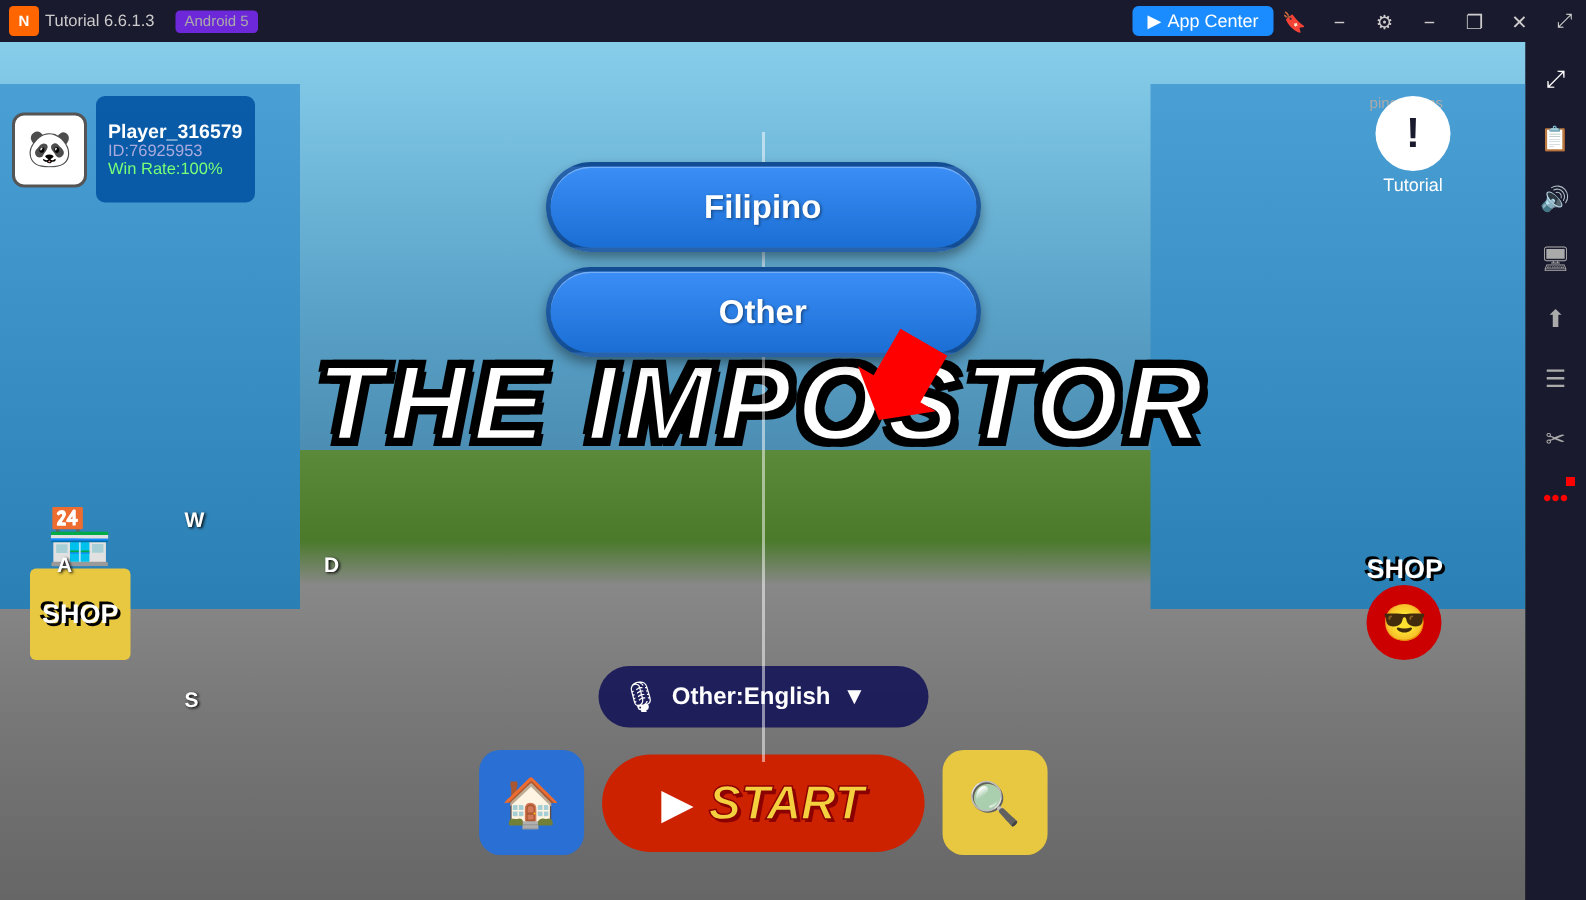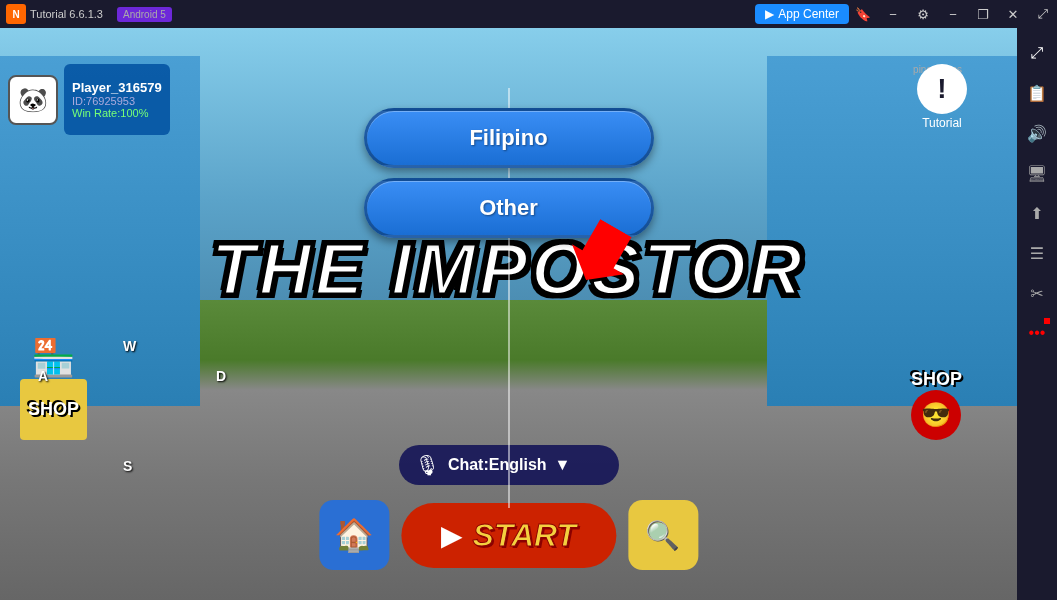--- a/index.html
+++ b/index.html
@@ -261,21 +261,21 @@
     <div class="skin-avatar">😎</div>
   </div>
 
   <div class="kbd-hint wasd-key" style="top: 310px; left: 123px;">W</div>
   <div class="kbd-hint wasd-key" style="top: 340px; left: 38px;">A</div>
   <div class="kbd-hint wasd-key" style="top: 340px; left: 216px;">D</div>
   <div class="kbd-hint wasd-key" style="top: 430px; left: 123px;">S</div>
 
   <div id="chat-bar">
     <span class="chat-mic">🎙</span>
-    <span class="chat-text">Chat:English</span>
+    <span class="chat-text">Other:English</span>
     <span class="chat-arrow">▼</span>
   </div>
 
   <div id="bottom-controls">
     <div class="home-btn">
       <span style="font-size:32px; color:white;">🏠</span>
     </div>
     <div class="start-btn">
       <span class="start-play-icon">▶</span>
       <span class="start-label">START</span>

